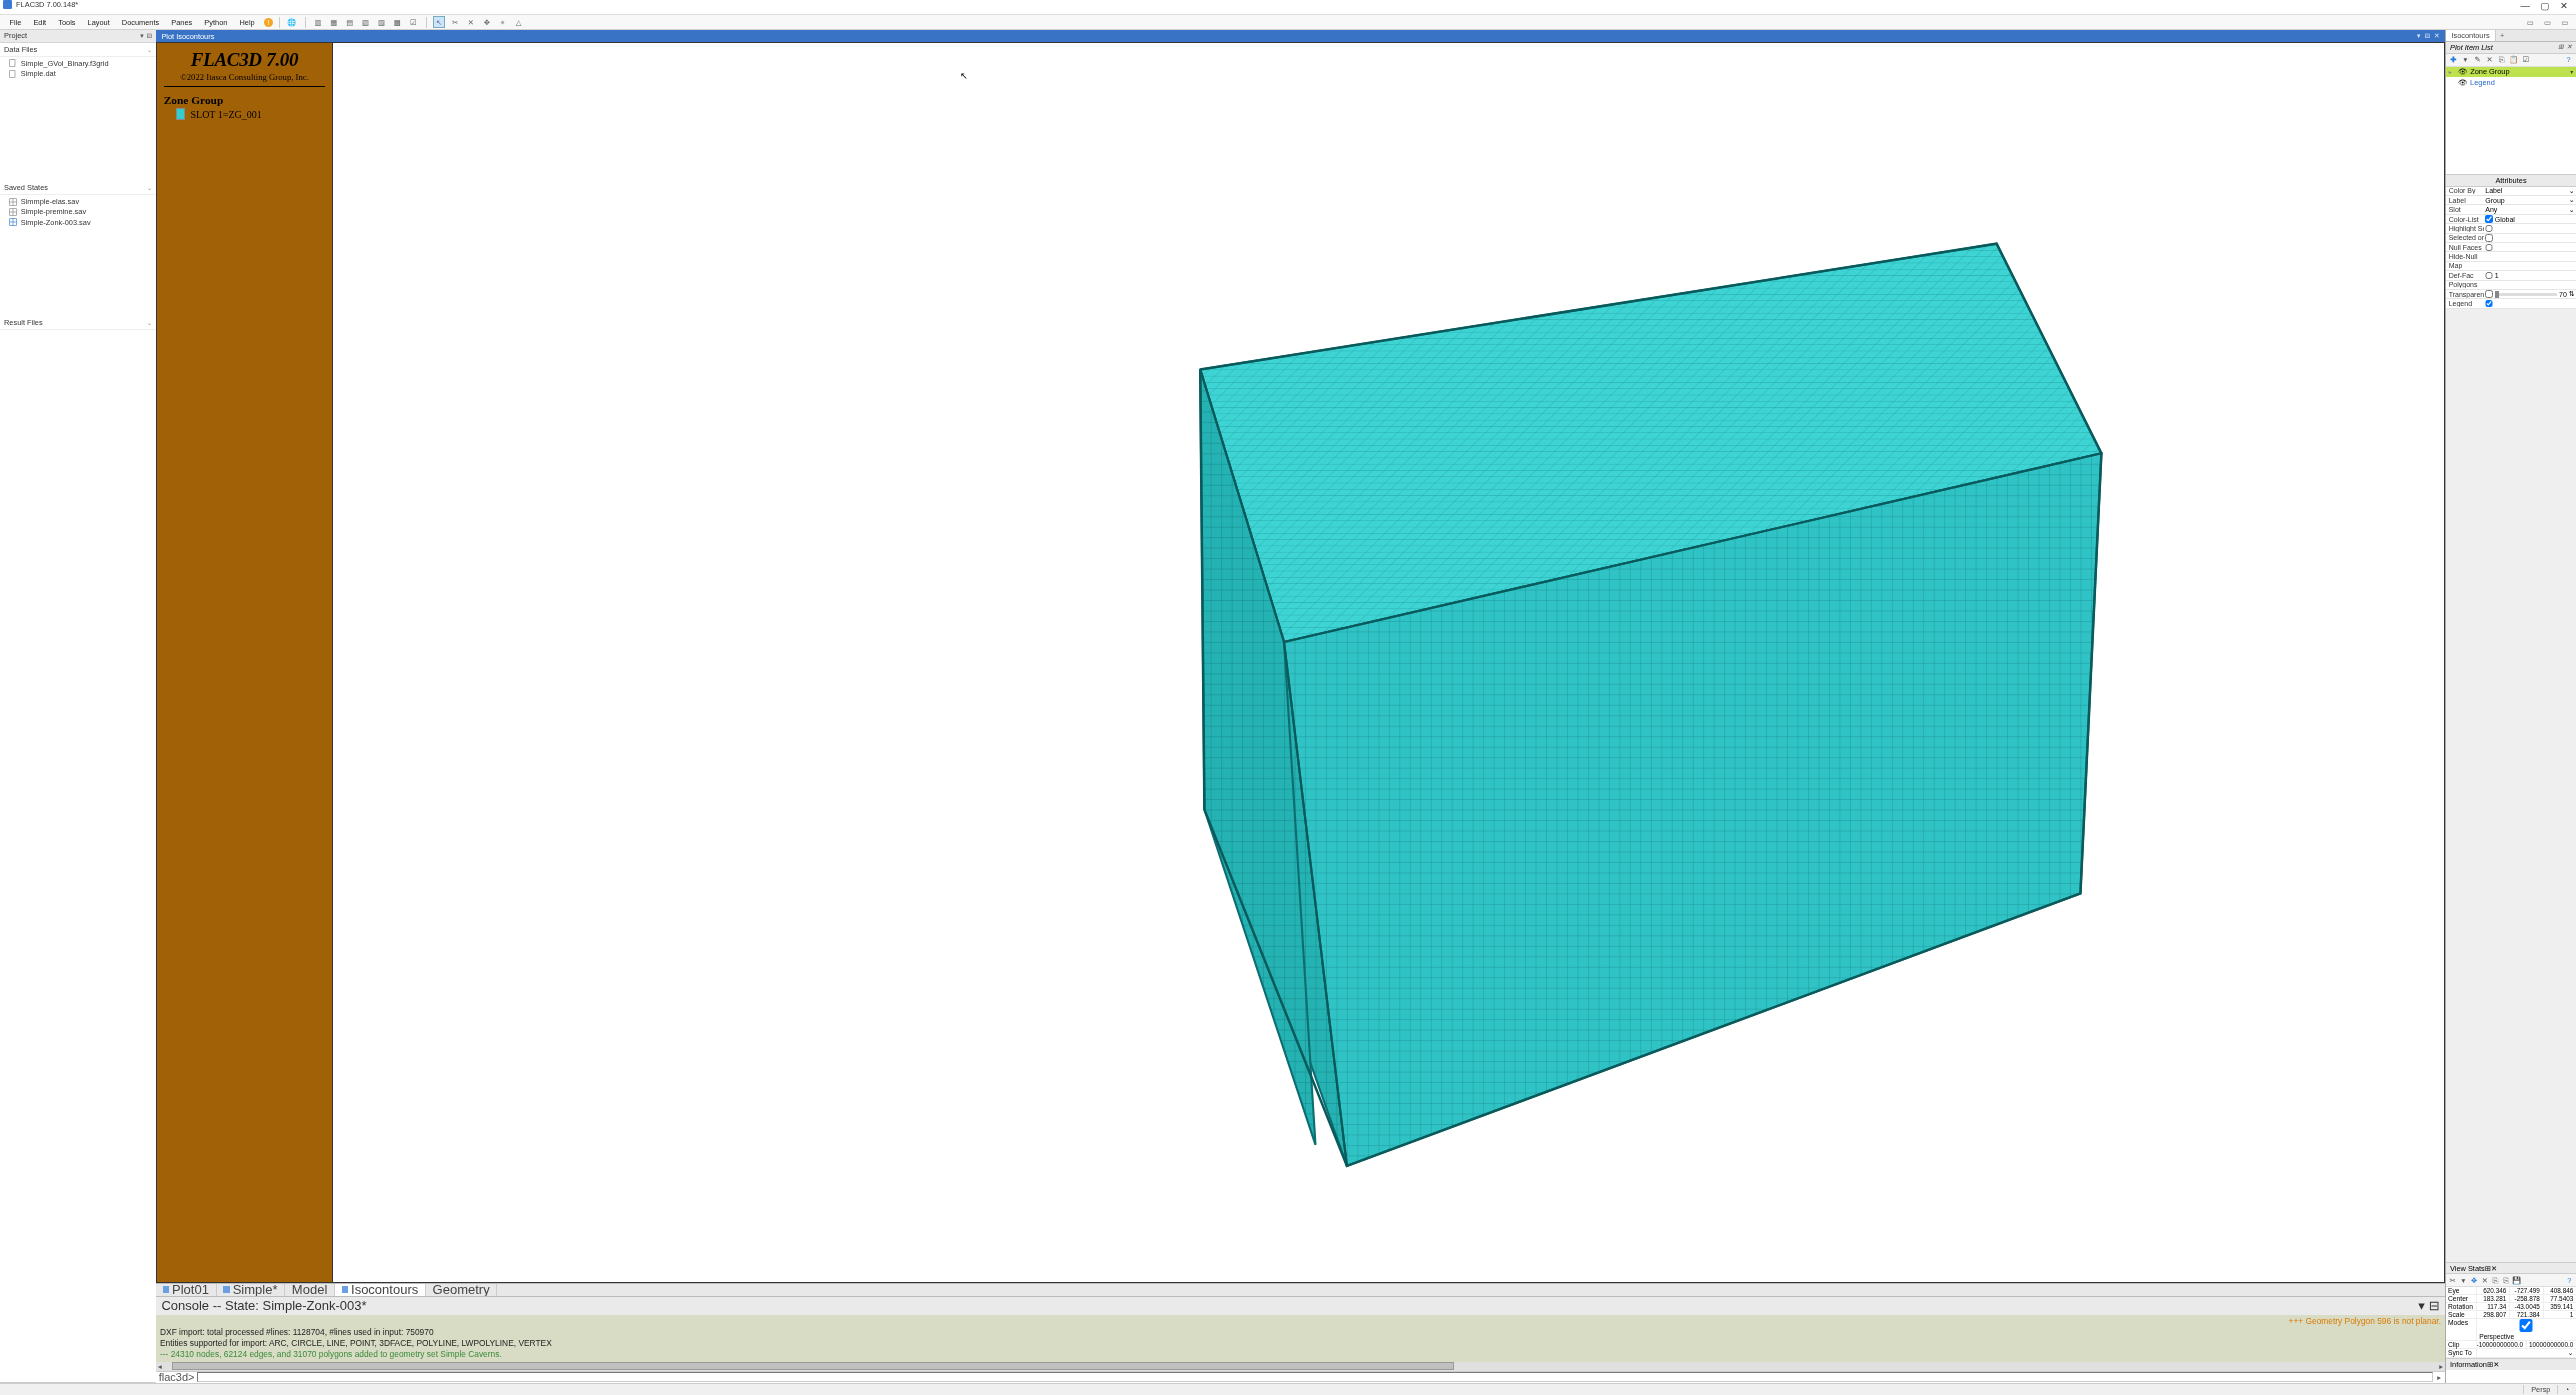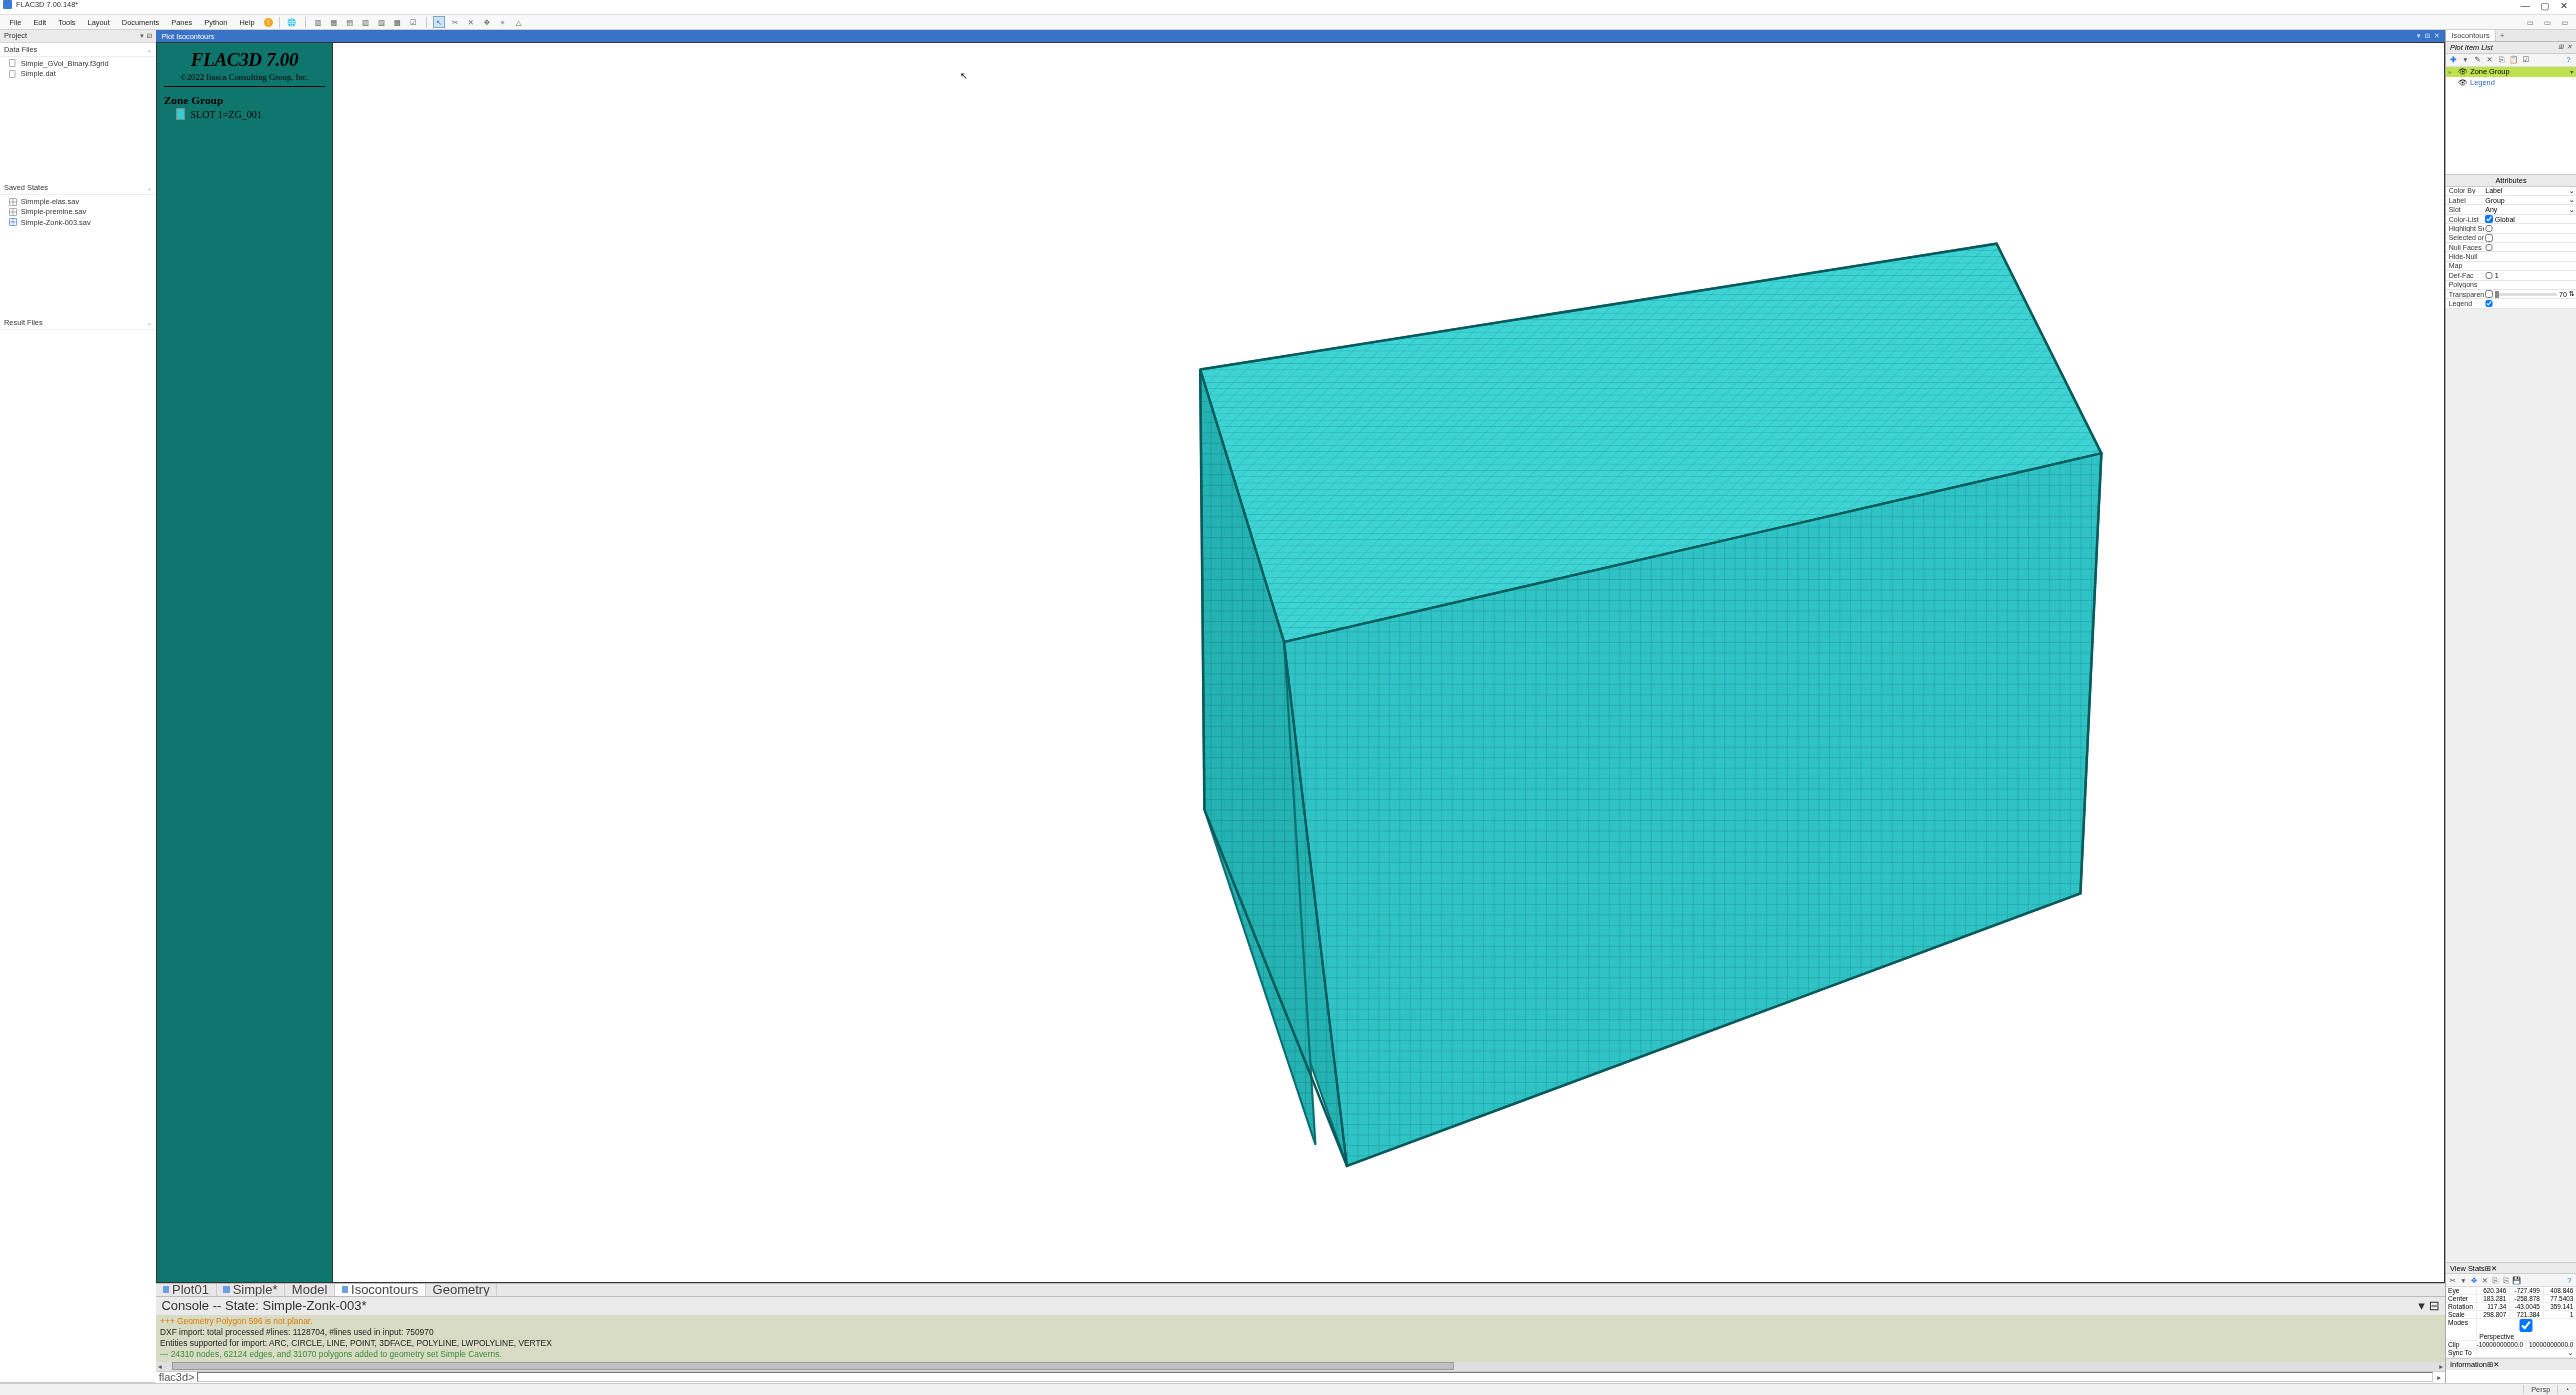--- a/index.html
+++ b/index.html
@@ -35,42 +35,42 @@
 .tree { padding: 1.3px 2.7px 1.3px 9.4px; }
 .tree-item { display: flex; align-items: center; padding: 0.7px 0; font-size: 7.4px; color: #333; gap: 3.4px; }
 .tree-item .fi { width: 8px; height: 8px; }
 .left-spacer { flex: 1; }
 
 
 .plot-titlebar { background: #3973c6; color: #fff; padding: 1.3px 5.4px; font-size: 7.4px; display: flex; align-items: center; height: 12px; }
 .plot-titlebar .spacer { flex: 1; }
 .plot-titlebar .tc { font-size: 6.7px; margin-left: 4px; color: #d7e6ff; }
 .plot-area { flex: 1; background: #fff; border: 0.7px solid #333; margin: 0; position: relative; overflow: hidden; display:flex; }
-.legend-box { width: 176px; border-right: 0.7px solid #333; padding: 5.4px 6.7px; background: #0f766e; }
+.legend-box { width: 176px; border-right: 0.7px solid #333; padding: 5.4px 6.7px; background: #a16207; }
 .legend-box .big-title { font-family: "Times New Roman", serif; font-style: italic; font-weight: bold; font-size: 19px; text-align: center; letter-spacing: -0.3px; }
 .legend-box .copy { font-family: "Times New Roman", serif; font-size: 8.7px; text-align: center; margin-top: 1.3px; }
 .legend-box hr { border: none; border-top: 1px solid #000; margin: 4px 0 6.7px; }
 .legend-box .zgroup-t { font-family: "Times New Roman", serif; font-weight: bold; font-size: 11.4px; }
 .legend-box .zgroup-item { display: flex; align-items: center; margin-top: 2.7px; gap: 5.4px; padding-left: 12px; }
 .legend-box .swatch { width: 9.4px; height: 12px; background: #32cdd0; border: 0.7px solid #888; }
 .legend-box .zgroup-item span { font-family: "Times New Roman", serif; font-size: 10px; }
 .viewport { flex: 1; display:flex; align-items:center; justify-content:center; background:#fff; }
 .viewport svg { width: 88%; height: 88%; }
 
 
 .bottom-tabs { height: 13.4px; background: #e8e8e8; display: flex; align-items: stretch; border-top: 0.7px solid #bbb; font-size: 13px; }
 .bottom-tabs .tab { padding: 1.3px 6.7px; border-right: 0.7px solid #ccc; display: flex; align-items: center; gap: 2.7px; color: #444; }
 .bottom-tabs .tab.active { background: #fff; }
 .bottom-tabs .tab .ti { width: 6.7px; height: 6.7px; background: #6aa0e0; }
 
 
 .console-hdr { background: #eaeaea; padding: 1.3px 5.4px; font-size: 13px; color: #333; border-top: 0.7px solid #bbb; display:flex; align-items:center; }
 .console-hdr .spacer{flex:1}
 .console { background: #d9dcc5; font-family: "Consolas", monospace; font-size: 8.4px; padding: 1.3px 4px; line-height: 1.3; height: 47px; overflow: hidden; }
-.console .orange { color: #d97a00; }
+.console .orange { color: #d97a00; text-align: right; }
 .console .green { color: #3a8a3a; }
 .console .black { color: #222; }
 .hscroll { height: 9.4px; background: #e0e0e0; display: flex; align-items: center; }
 .hscroll .thumb { height: 8px; background: #c0c0c0; width: 56%; margin-left: 8px; border: 0.7px solid #999; }
 .prompt-row { display: flex; align-items: center; background: #fff; border-top: 0.7px solid #ccc; height: 12px; }
 .prompt-row .pl { font-size: 11px; color: #555; padding: 0 2.7px; }
 .prompt-row input { flex: 1; border: 0.7px inset #ccc; font-size: 7.4px; height: 10px; padding: 0 2px; }
 .prompt-row .ar { padding: 0 4px; color: #555; }
 
 

